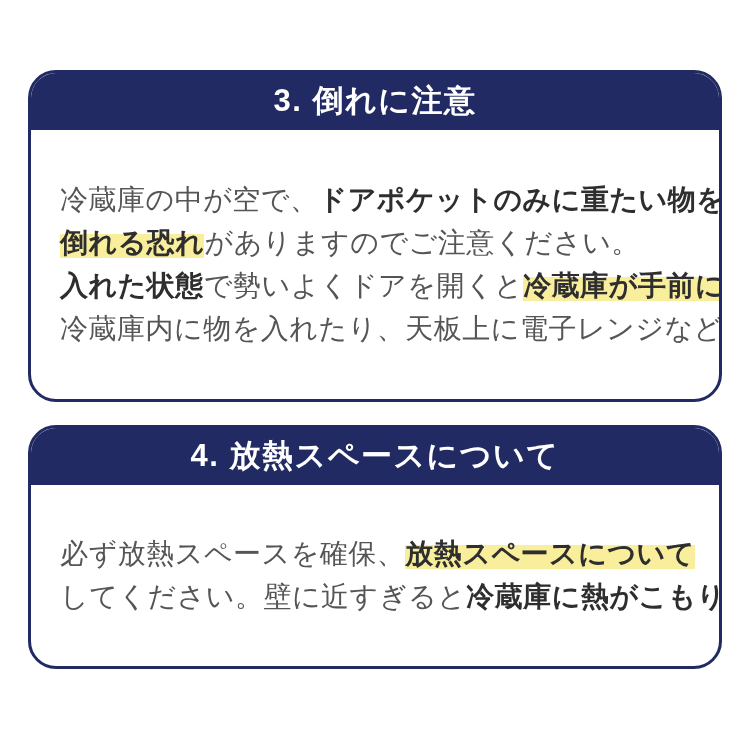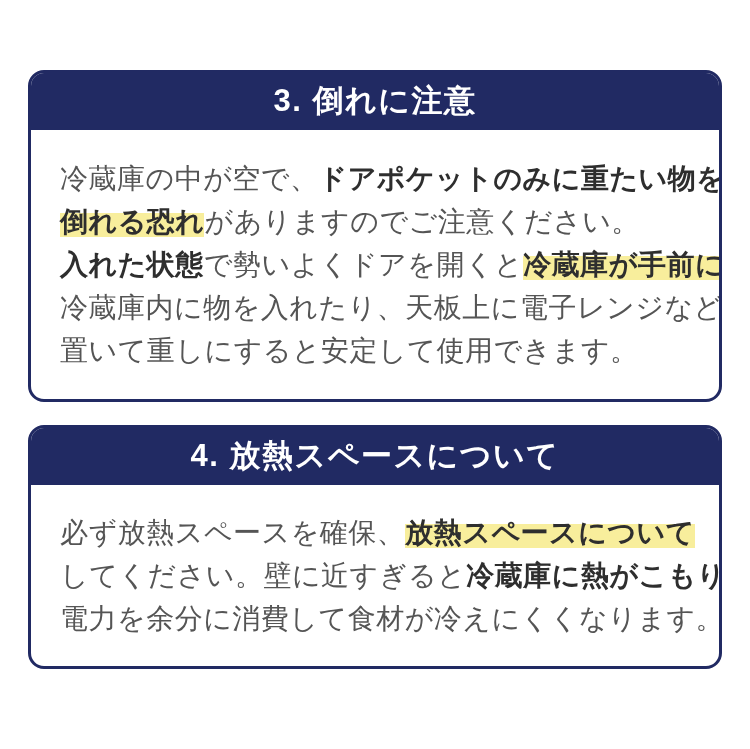--- a/index.html
+++ b/index.html
@@ -6,21 +6,21 @@
   body{
     width:750px;height:749px;
     background:var(--page-bg,#ffffff);
     font-family:"Liberation Sans","DejaVu Sans",sans-serif;
     position:relative;overflow:hidden;
   }
   .card{
     position:absolute;left:28px;width:694px;
     box-sizing:border-box;
     border:3px solid var(--navy,#212a63);
-    border-radius:16px;
+    border-radius:28px;
     background:#ffffff;
     overflow:hidden;
   }
   .card.first{top:70px;height:332px;}
   .card.second{top:425px;height:244px;}
   .card-header{
     background:var(--navy,#212a63);
     height:58px;
     display:flex;align-items:center;justify-content:center;
     margin:-1px -1px 0 -1px;
@@ -58,26 +58,24 @@
 
 <div class="card first">
   <div class="card-header">
     <div class="card-title">3. 倒れに注意</div>
   </div>
   <div class="card-body">
       <div class="tline"><span class="">冷蔵庫の中が空で、</span><span class="b ">ドアポケットのみに重たい物を</span></div>
       <div class="tline"><span class="b hl">倒れる恐れ</span><span class="">がありますのでご注意ください。</span></div>
       <div class="tline"><span class="b ">入れた状態</span><span class="">で勢いよくドアを開くと</span><span class="b hl">冷蔵庫が手前に</span></div>
       <div class="tline"><span class="">冷蔵庫内に物を入れたり、天板上に電子レンジなどを</span></div>
-      <div class="tline"><span class="">置いて重しにすると安定して使用できます。</span></div>
     </div>
 </div>
 
 <div class="card second">
   <div class="card-header">
     <div class="card-title">4. 放熱スペースについて</div>
   </div>
   <div class="card-body">
       <div class="tline"><span class="">必ず放熱スペースを確保、</span><span class="b hl">放熱スペースについて</span></div>
       <div class="tline"><span class="">してください。壁に近すぎると</span><span class="b ">冷蔵庫に熱がこもり、</span></div>
-      <div class="tline"><span class="">電力を余分に消費して食材が冷えにくくなります。</span></div>
     </div>
 </div>
 
 </body></html>

